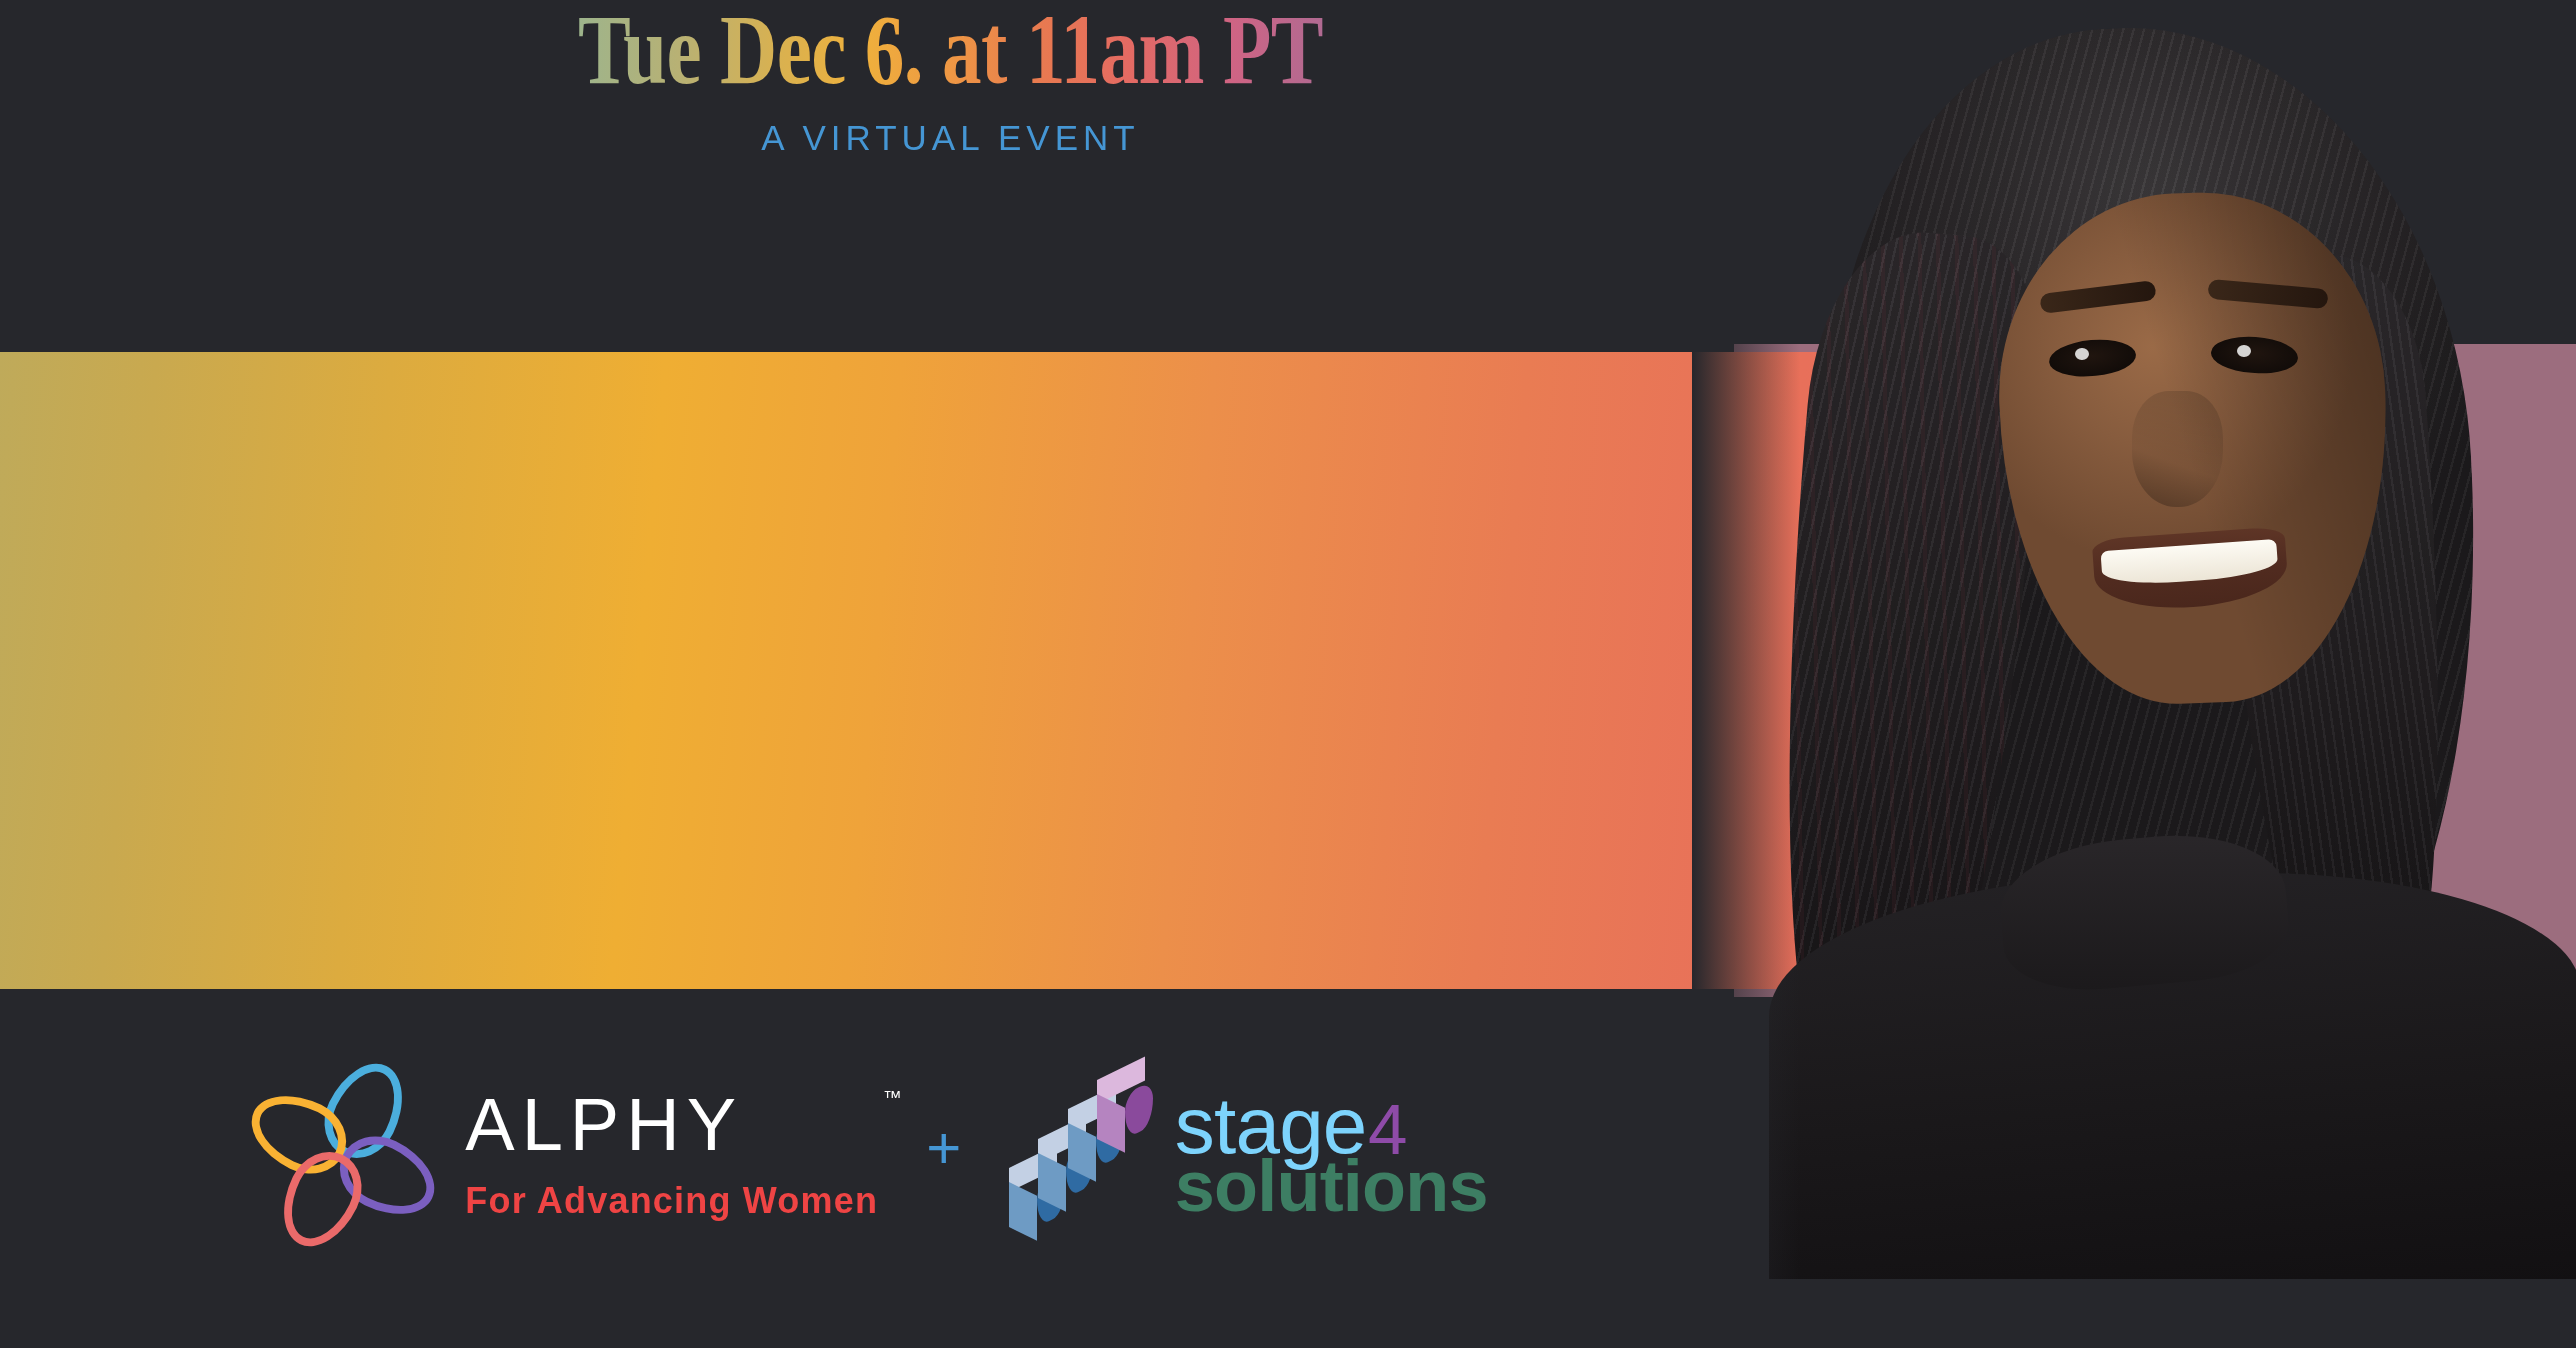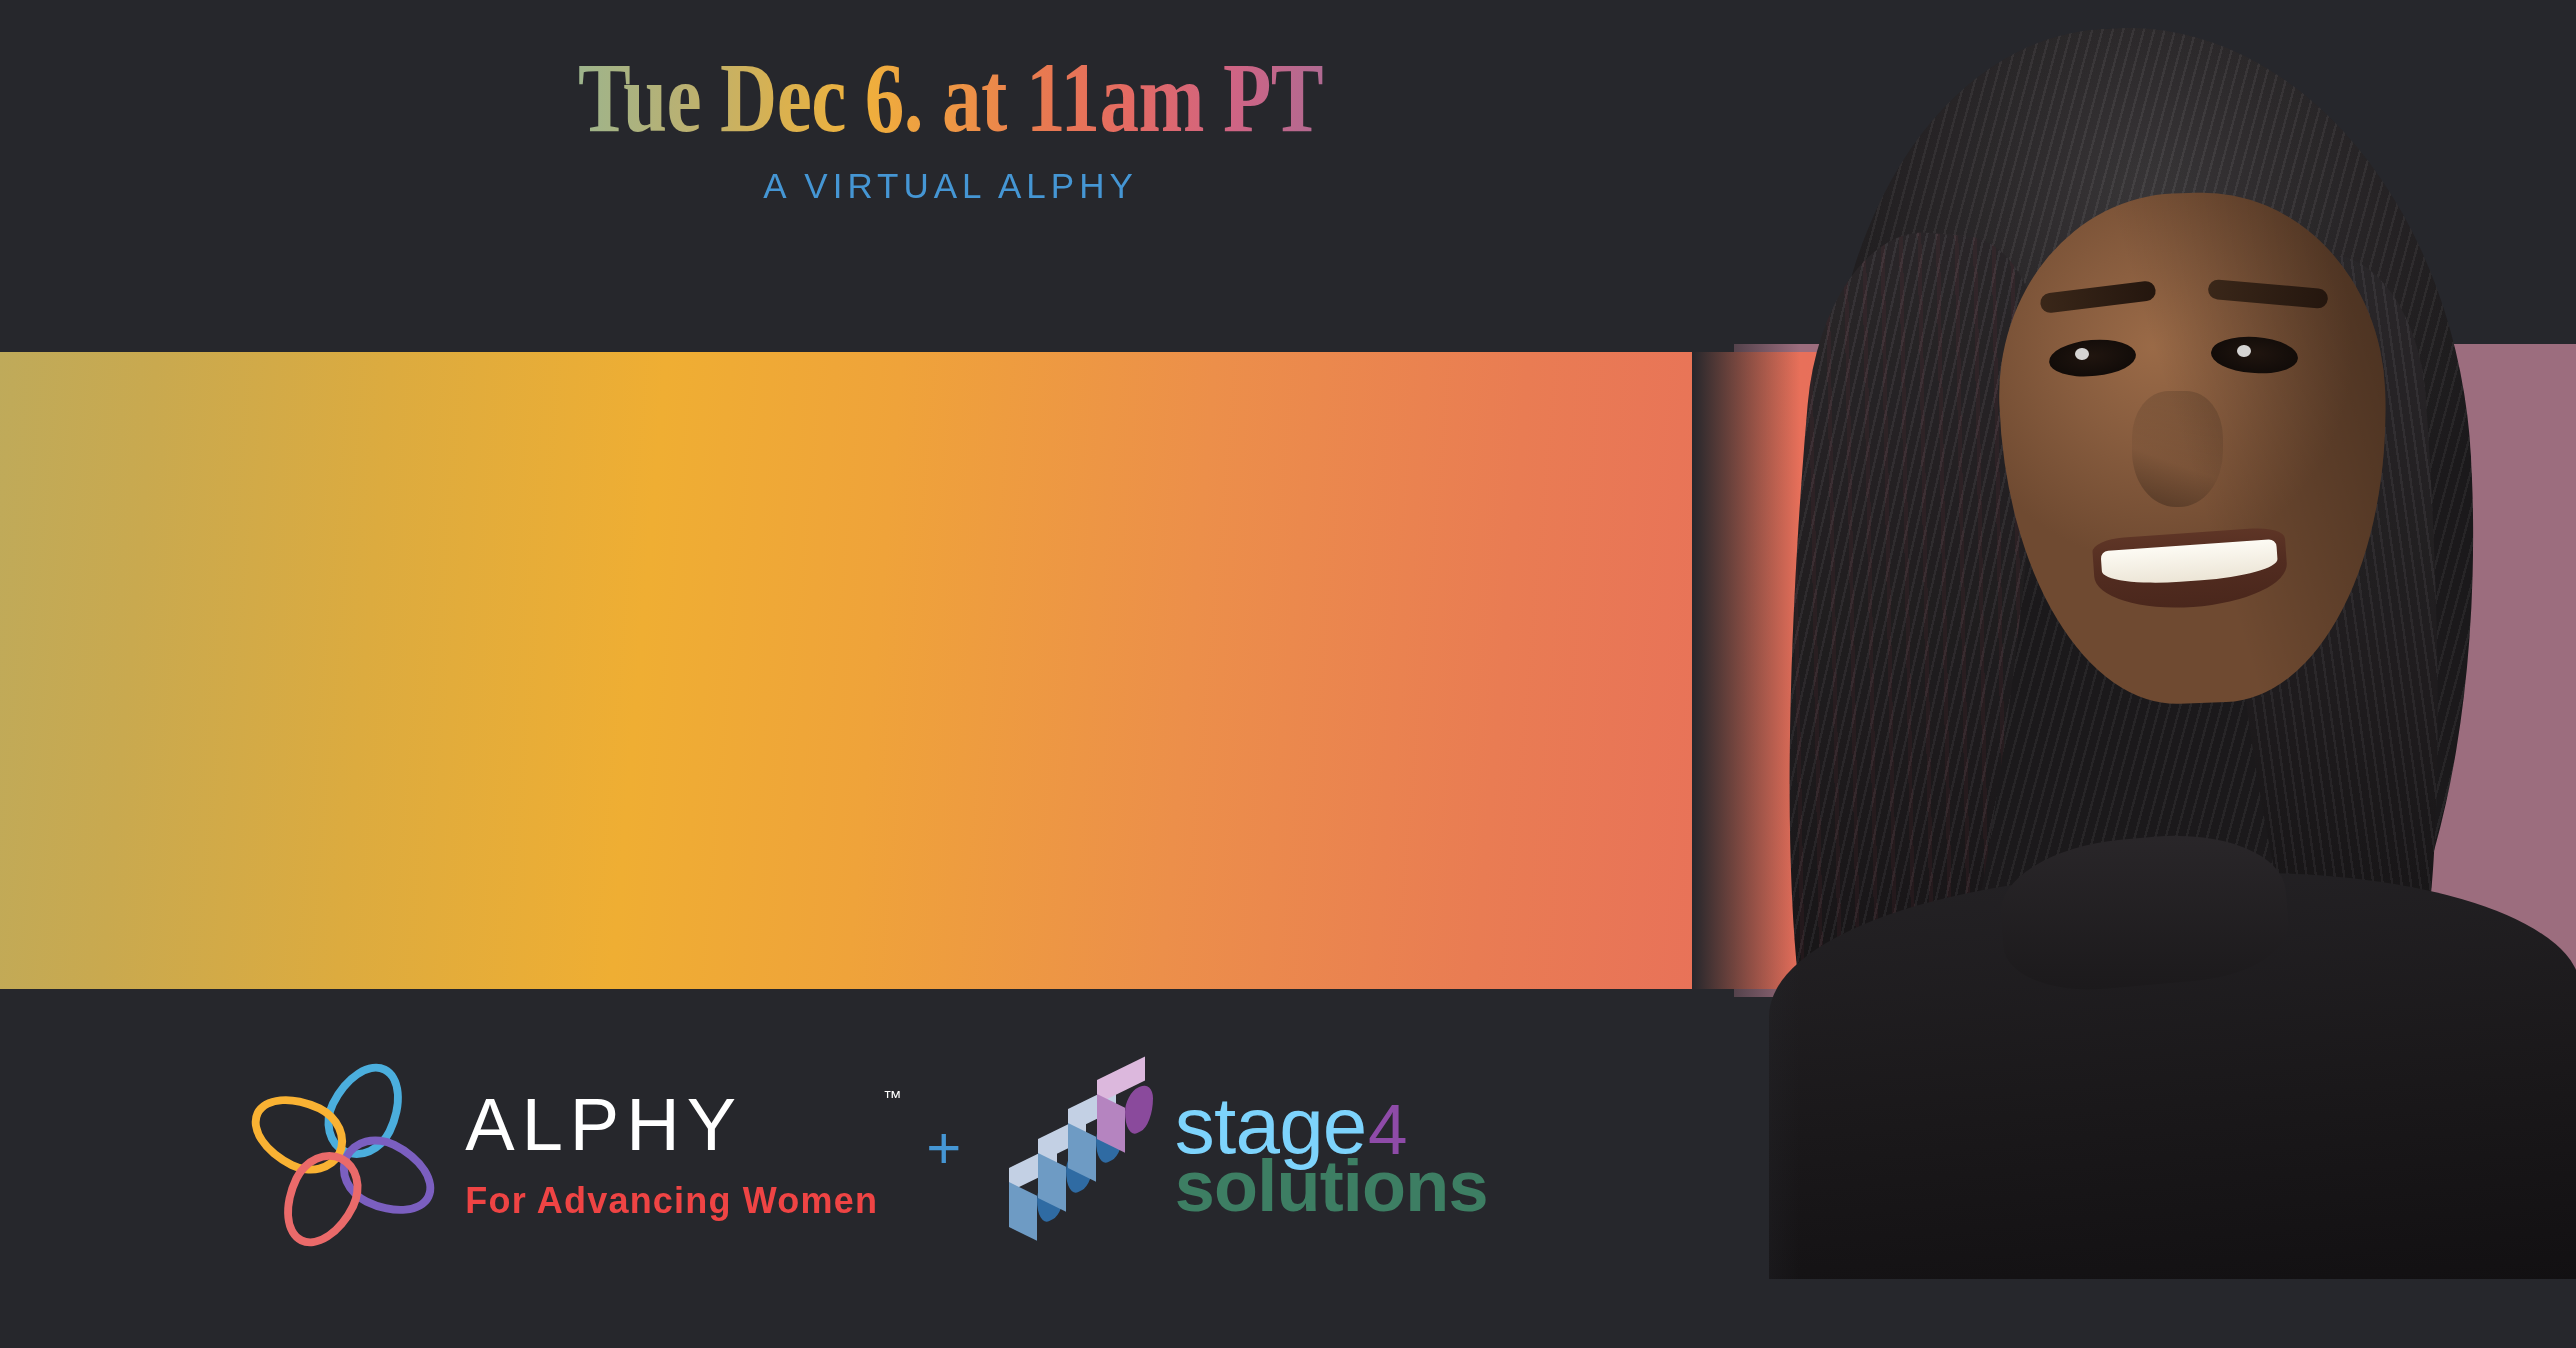--- a/index.html
+++ b/index.html
@@ -8,21 +8,21 @@
 
   .banner{
     position:relative; width:2576px; height:1348px;
     background:#26272C; overflow:hidden;
   }
 
   
   .top-zone{
     position:absolute; left:0; top:0; width:1901px; height:352px;
     display:flex; flex-direction:column; align-items:center;
-    justify-content:flex-start; padding-top:48px;
+    justify-content:flex-start; 
   }
   .eyebrow{
     font-family:"Liberation Serif", serif;
     font-weight:700; font-size:99px; line-height:1.02;
     letter-spacing:-0.8px;
     transform:scaleX(.80); transform-origin:center center;
     white-space:nowrap;
     background:linear-gradient(90deg,
         #9DB48C 0%, #B9B173 14%, #D9B150 27%,
         #EFB13C 38%, #EE9744 50%, #E87A50 62%,
@@ -241,21 +241,21 @@
 <body>
 
 <div class="banner">
 
   <div class="photo-panel"></div>
 
   <div class="band"></div>
 
   <div class="top-zone">
     <div class="eyebrow">Tue Dec 6. at 11am PT</div>
-    <div class="eyebrow-sub">A VIRTUAL ALPHY</div>
+    <div class="eyebrow-sub">A VIRTUAL EVENT</div>
   </div>
 
 
   <div class="photo">
     <div class="photo-inner">
       <div class="hair">
         <div class="hair-braids"></div>
       </div>
       <div class="hair-left">
         <div class="hair-left-braids"></div>

